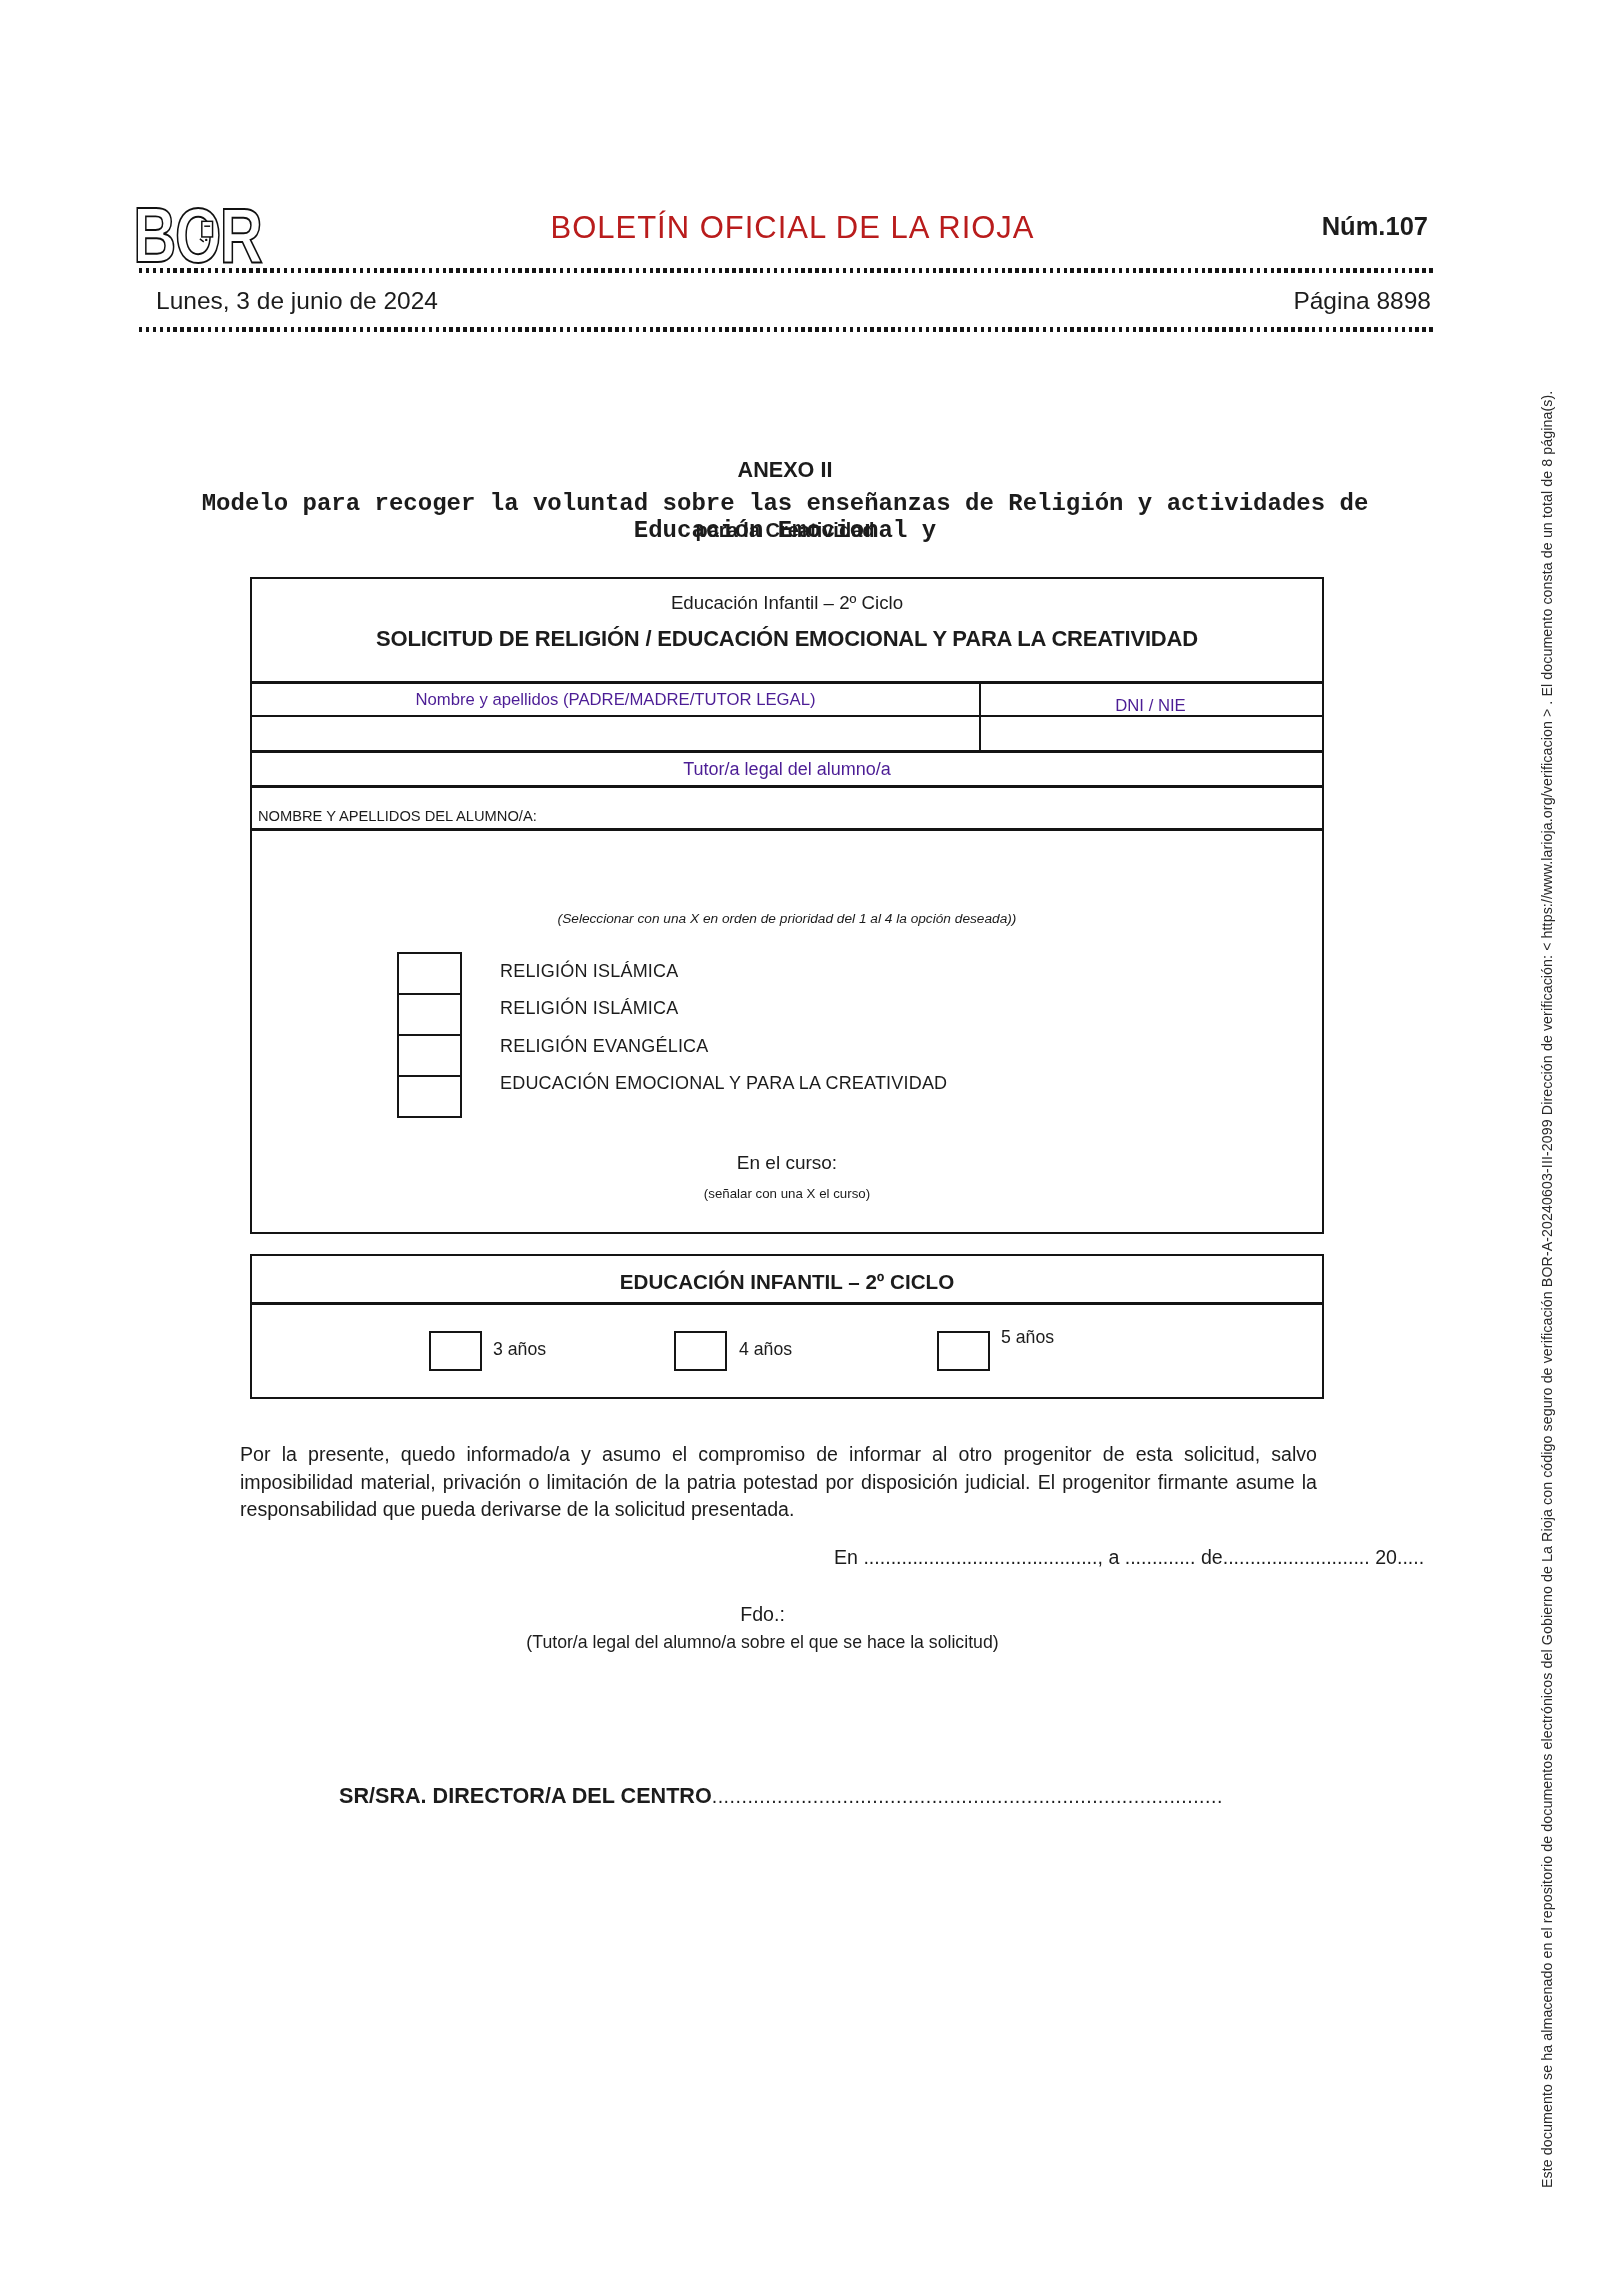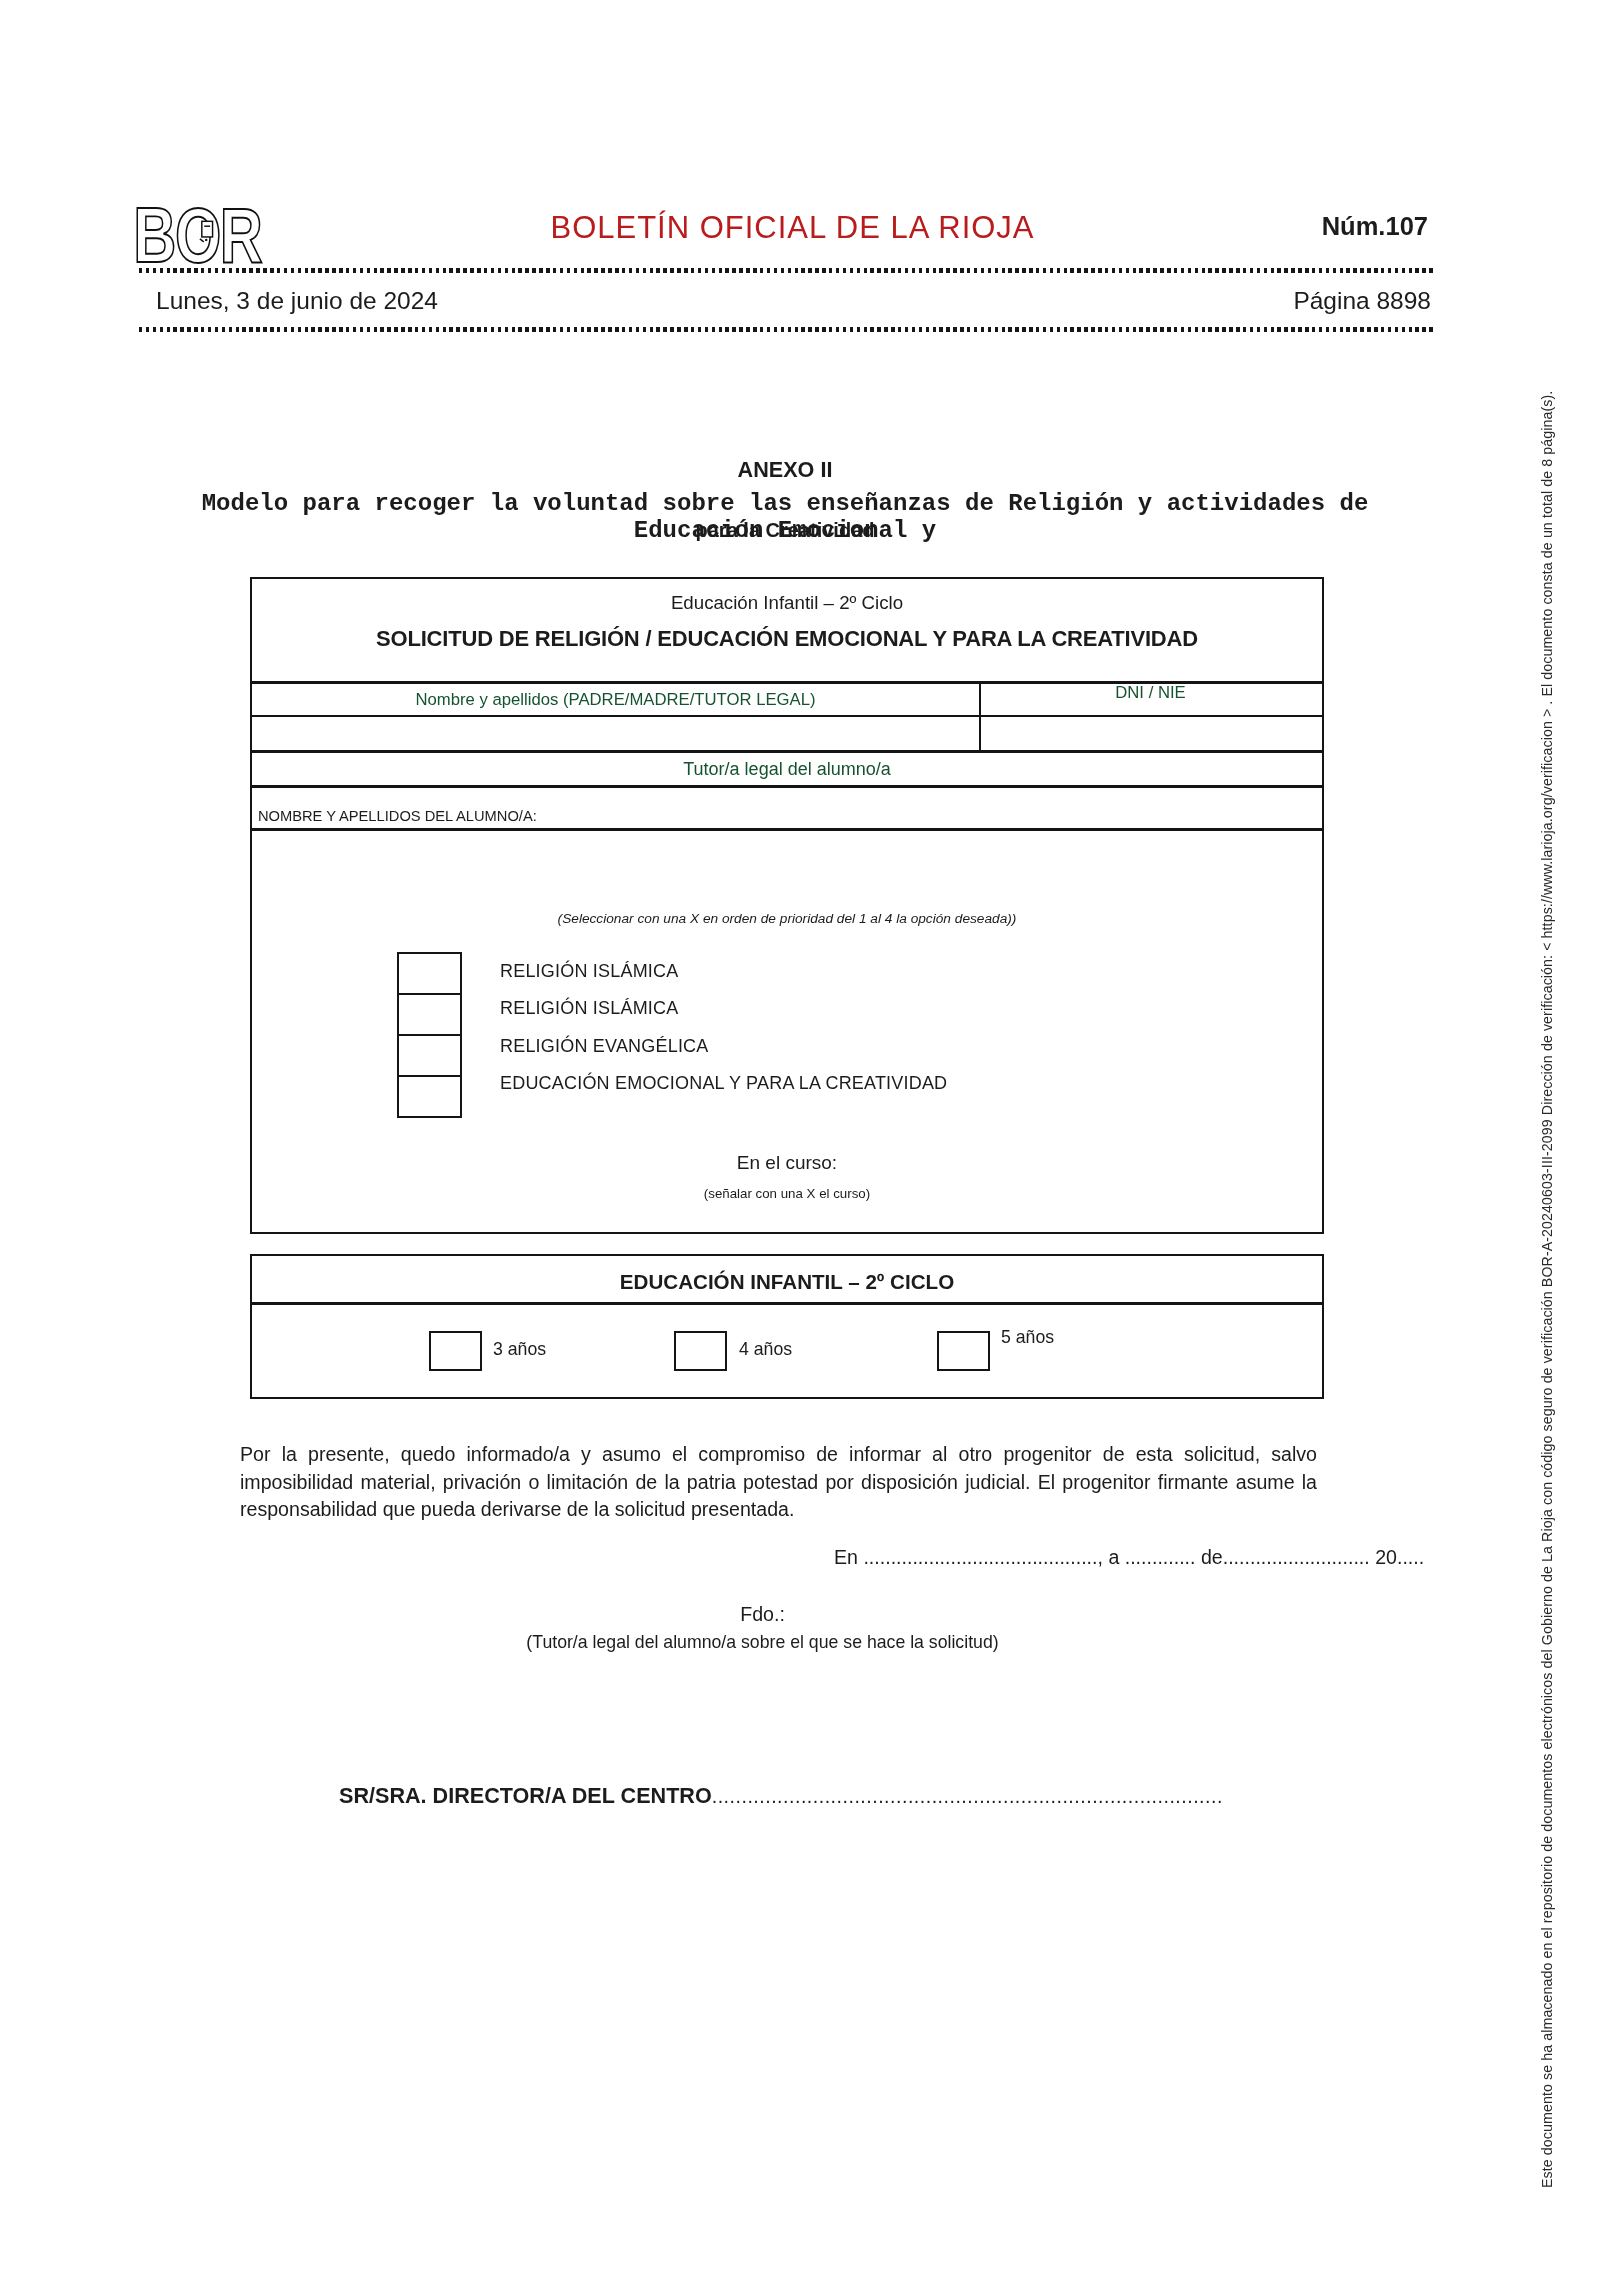--- a/index.html
+++ b/index.html
@@ -9,21 +9,21 @@
     -webkit-font-smoothing:antialiased;
   }
   .abs{position:absolute;}
   .center{text-align:center;}
   .dotline{
     position:absolute;height:5.4px;
     background-image:repeating-linear-gradient(90deg,#161616 0 3.4px,transparent 3.4px 6.9px);
   }
   .hline{position:absolute;background:#141414;left:0;width:100%;}
   .box{position:absolute;border:2.5px solid #141414;background:#fff;}
-  .cell-label{position:absolute;display:flex;align-items:center;justify-content:center;font-size:16.7px;color:#14532d;}
+  .cell-label{position:absolute;display:flex;align-items:center;justify-content:center;font-size:16.7px;color:#4c1d95;}
   .chk{position:absolute;border:2px solid #151515;background:#fff;}
   .opt-box{width:61px;height:39px;border:2px solid #151515;background:#fff;}
   .opt-stack{position:absolute;left:145px;top:373px;display:flex;flex-direction:column;}
   .opt-stack .opt-box + .opt-box{margin-top:-2px;}
   .opt-label{position:absolute;left:248px;height:39px;line-height:39px;font-size:18px;letter-spacing:0.2px;}
   .age-label{position:absolute;height:38px;line-height:38px;font-size:17.7px;}
   .sidebar-vertical{
     position:absolute;left:1539px;top:2188px;white-space:nowrap;
     transform:rotate(-90deg);transform-origin:0 0;
     font-size:14.2px;color:#2a2a2a;letter-spacing:0.1px;
@@ -70,21 +70,21 @@
   <div class="abs center bold" style="left:0;top:47px;width:100%;font-size:22px;letter-spacing:-0.2px;">SOLICITUD DE RELIGIÓN / EDUCACIÓN EMOCIONAL Y PARA LA CREATIVIDAD</div>
 
   <div class="hline" style="top:102px;height:2.9px;"></div>
   <div class="hline" style="top:136px;height:1.5px;"></div>
   <div class="hline" style="top:171px;height:2.9px;"></div>
   <div class="hline" style="top:206px;height:2.9px;"></div>
   <div class="hline" style="top:249px;height:2.9px;"></div>
   <div class="abs" style="left:727px;top:102px;width:1.5px;height:72px;background:#141414;"></div>
 
   <div class="cell-label" style="left:0;top:105px;width:727px;height:31px;">Nombre y apellidos (PADRE/MADRE/TUTOR LEGAL)</div>
-  <div class="cell-label" style="left:727px;top:105px;width:343px;height:17px;">DNI / NIE</div>
+  <div class="cell-label" style="left:727px;top:118px;width:343px;height:17px;">DNI / NIE</div>
 
   <div class="abs" style="left:0;top:137px;width:727px;height:33px;"></div>
   <div class="abs" style="left:727px;top:137px;width:343px;height:33px;"></div>
 
   <div class="cell-label" style="left:0;top:174px;width:100%;height:32px;font-size:18px;">Tutor/a legal del alumno/a</div>
 
   <div class="abs" style="left:5.9px;top:209px;width:1058px;height:56px;display:flex;align-items:center;font-size:14.7px;">
     <span>NOMBRE Y APELLIDOS DEL ALUMNO/A:</span>
   </div>
 

